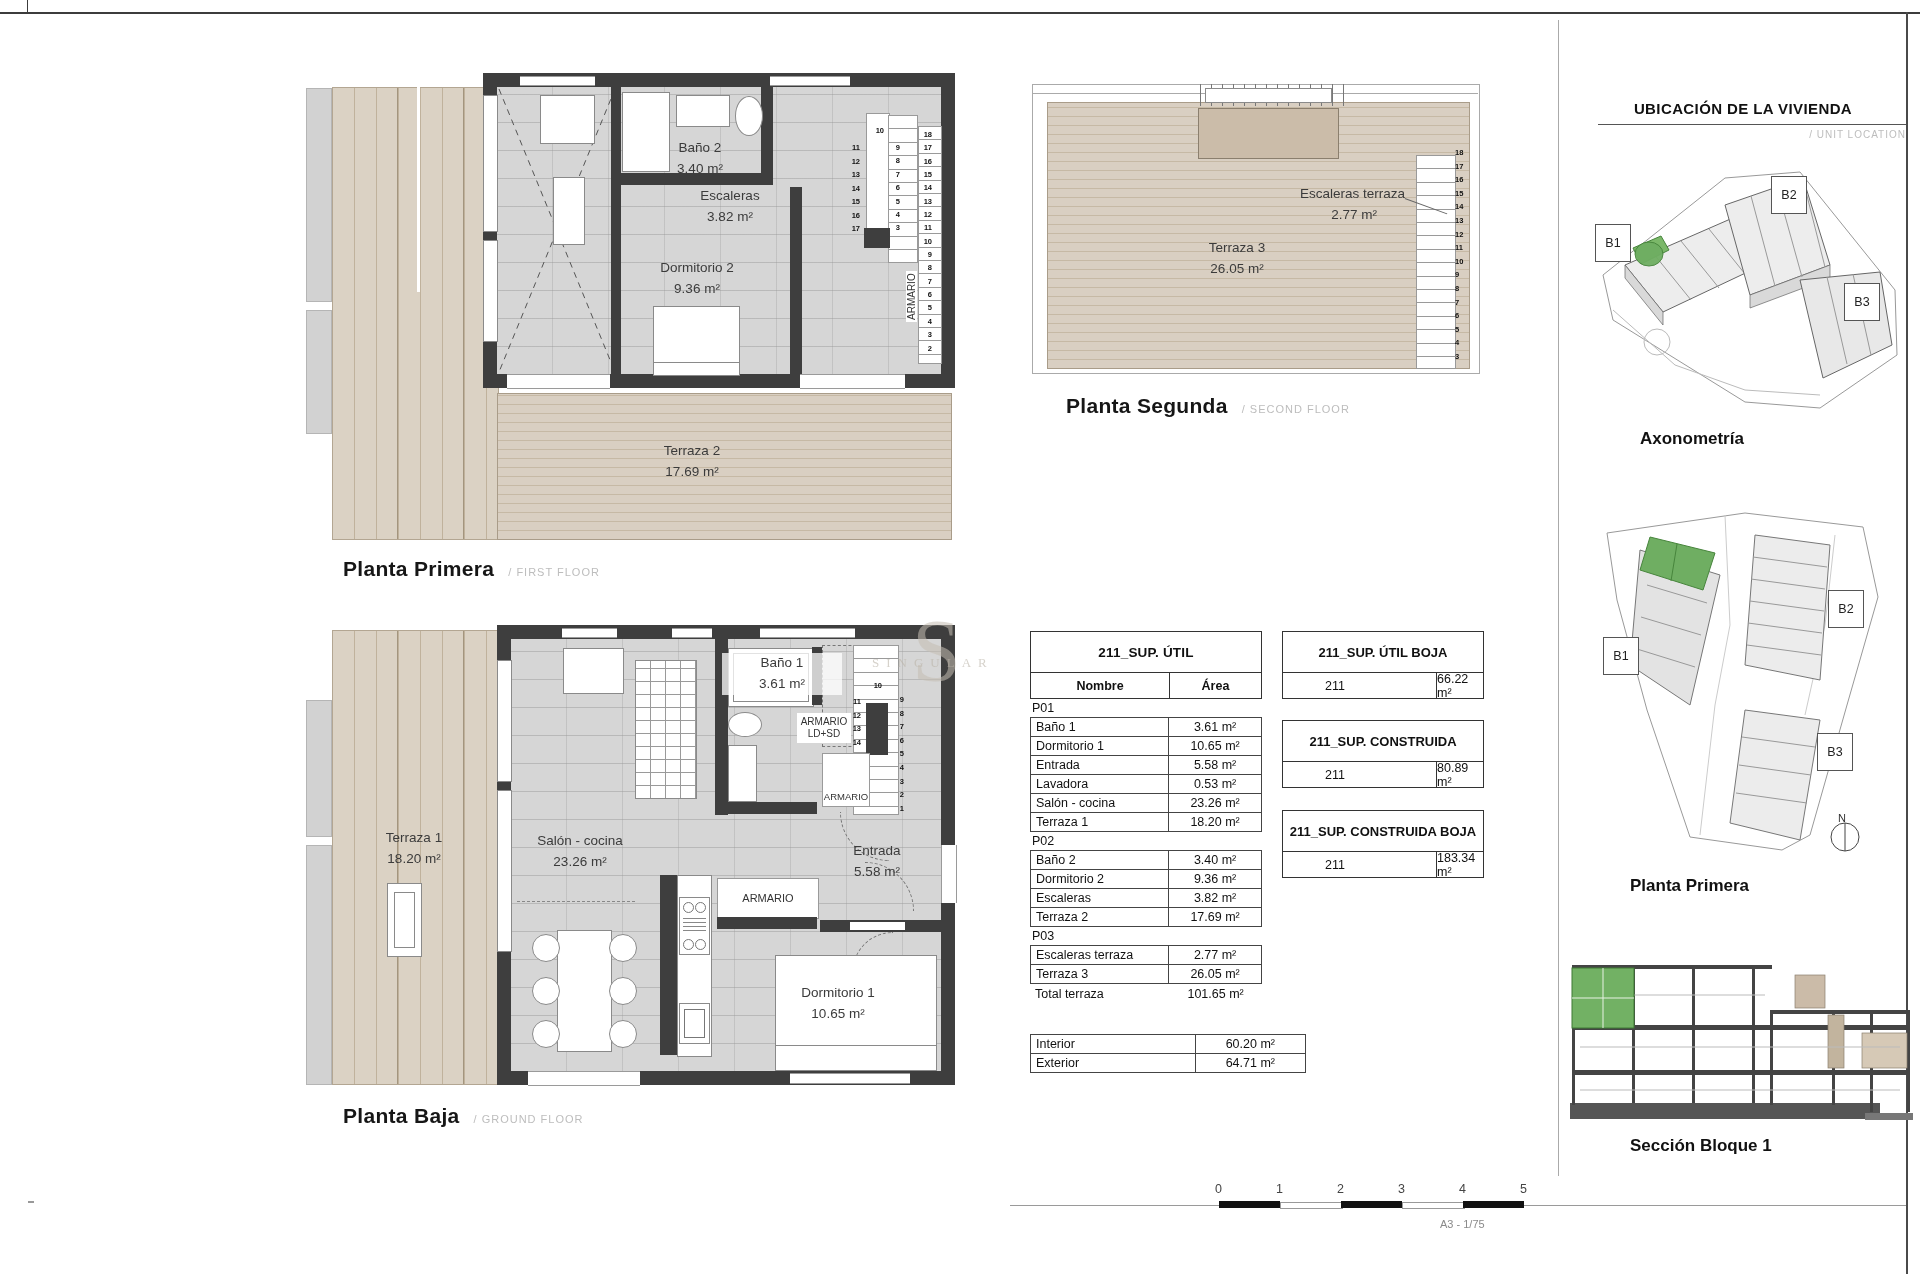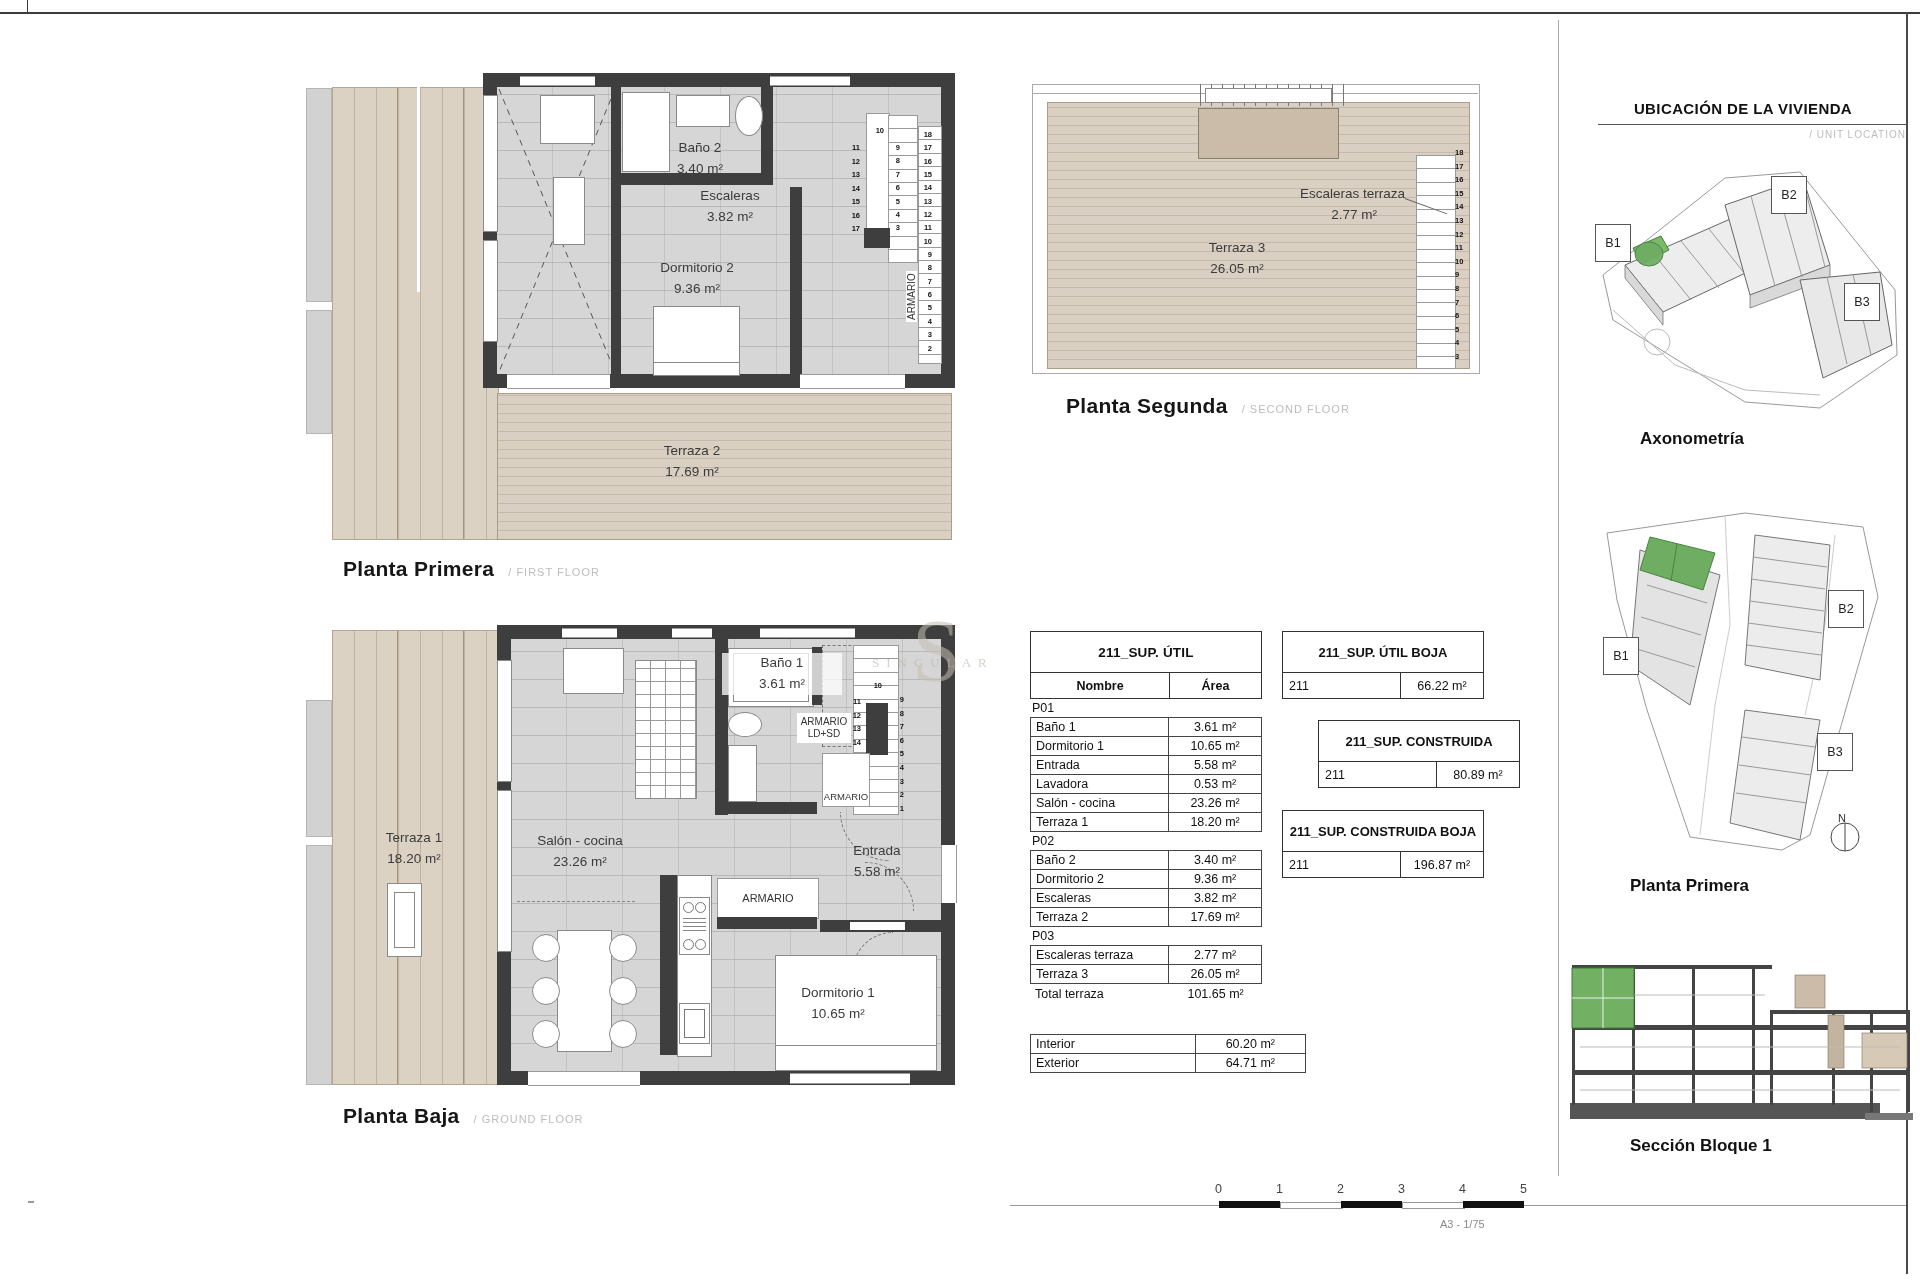--- a/index.html
+++ b/index.html
@@ -43,21 +43,21 @@
   .tbl .hdr .c2{flex:1;}
   .tgroup{height:19px;line-height:19px;padding-left:2px;}
   .trow{display:flex;height:20px;margin-top:-1px;}
   .trow .c1{width:60%;border:1px solid #444;display:flex;align-items:center;padding-left:5px;box-sizing:border-box;}
   .trow .c2{flex:1;border:1px solid #444;border-left:none;display:flex;align-items:center;justify-content:center;box-sizing:border-box;}
   .trow.total{height:22px;}
   .trow.total .c1,.trow.total .c2{border:none;}
   .bx{position:absolute;width:202px;font-size:12.5px;color:#111;}
   .bx .title{border:1px solid #333;height:40px;display:flex;align-items:center;justify-content:center;
     font-weight:bold;font-size:13px;text-align:center;padding:0 4px;}
-  .bx .brow{display:flex;height:25px;border:1px solid #333;border-top:none;}
+  .bx .brow{display:flex;height:25px;border:1px solid #333;border-top:none;padding-left:36px;}
   .bx .bc1{width:118px;display:flex;align-items:center;padding-left:6px;border-right:1px solid #333;box-sizing:border-box;}
   .bx .bc2{flex:1;display:flex;align-items:center;justify-content:center;}
   .bbox{position:absolute;width:34px;height:36px;background:#fff;border:1.5px solid #555;
     display:flex;align-items:center;justify-content:center;font-size:12.5px;color:#222;}
   .seclabel{position:absolute;font-weight:bold;font-size:17px;color:#111;text-align:left;}
   .tick{position:absolute;top:0;font-size:12.5px;color:#444;}
   .seg{position:absolute;height:7px;}
   .hline{position:absolute;background:#9a9a9a;}
 </style>
 </head>
@@ -418,32 +418,32 @@
       </div>
   </div>
 
   <div class="bx" style="left:1282px;top:631px;">
     <div class="title">211_SUP. ÚTIL BOJA</div>
     <div class="brow">
       <div class="bc1">211</div>
       <div class="bc2">66.22 m²</div>
     </div>
   </div>
-  <div class="bx" style="left:1282px;top:720px;margin-left:36px;">
+  <div class="bx" style="left:1282px;top:720px;">
     <div class="title">211_SUP. CONSTRUIDA</div>
     <div class="brow">
       <div class="bc1">211</div>
       <div class="bc2">80.89 m²</div>
     </div>
   </div>
   <div class="bx" style="left:1282px;top:810px;">
     <div class="title">211_SUP. CONSTRUIDA BOJA</div>
     <div class="brow">
       <div class="bc1">211</div>
-      <div class="bc2">196.87 m²</div>
+      <div class="bc2">183.34 m²</div>
     </div>
   </div>
 
   <div class="abs" style="left:1558px;top:20px;width:1px;height:1156px;background:#aaa;"></div>
 
   <div class="abs" style="left:1580px;top:100px;width:326px;text-align:center;font-weight:bold;font-size:15px;letter-spacing:.4px;color:#111;">UBICACIÓN DE LA VIVIENDA</div>
   <div class="hline" style="left:1598px;top:124px;width:308px;height:1px;background:#555;"></div>
   <div class="abs" style="left:1580px;top:129px;width:326px;text-align:right;font-size:10px;letter-spacing:1px;color:#bdbdbd;">/ UNIT LOCATION</div>
 
   <svg class="abs" style="left:1595px;top:150px;" width="320" height="300" viewBox="0 0 320 300">

